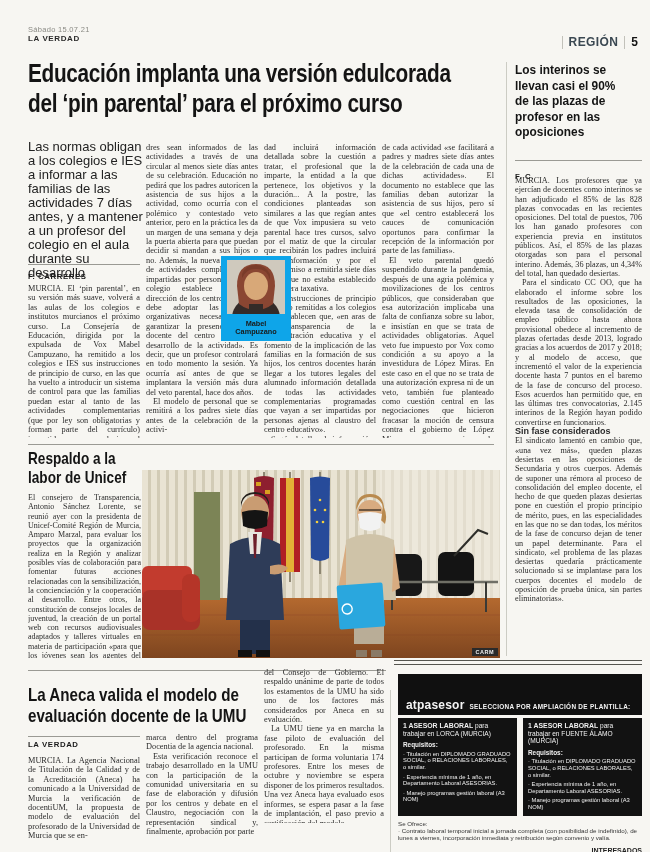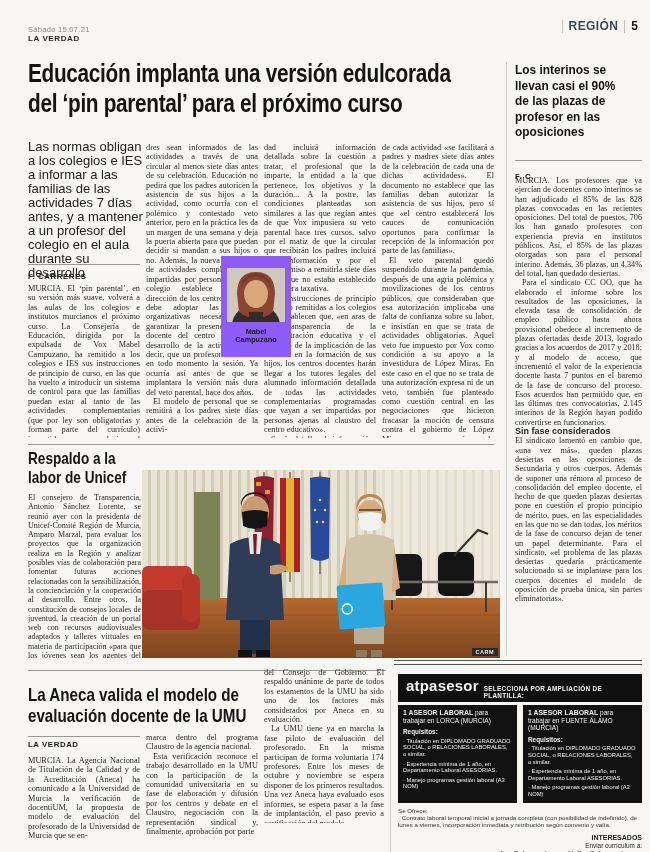--- a/index.html
+++ b/index.html
@@ -28,30 +28,30 @@
   .vrule{border-left:1px solid #ccccc4;}
   
   .col{font-family:"Liberation Serif",serif;font-size:8.3px;line-height:9.4px;
        color:#2c2c2c;text-align:justify;overflow:hidden;}
   .col p{margin:0;}
   .col p + p{text-indent:7px;}
   .col-side{font-size:8.2px;line-height:9.3px;}
   .subhead{font-family:"Liberation Sans",sans-serif;font-size:9px;font-weight:bold;
            margin:4px 0 2px 0;text-indent:0 !important;}
   
-  .portrait{background:#8b5cf6;text-align:center;padding:12px 3px;}
+  .portrait{background:#0ea5e9;text-align:center;padding:4px 3px;}
   .portrait-caption{font-size:7.3px;line-height:8.4px;font-weight:bold;margin-top:2px;color:#1a1a1a;}
   
   .photo-credit{position:absolute;right:2px;bottom:2px;background:#2a2a2a;color:#eee;
     font-size:5.5px;font-weight:bold;letter-spacing:.5px;padding:1px 4px;}
   
   .ad{font-family:"Liberation Sans",sans-serif;}
   .ad-header{background:#101010;color:#f4f4f4;display:flex;align-items:baseline;gap:5px;
              padding:3px 6px 3px 8px;}
-  .ad-brand{font-size:15px;font-weight:bold;letter-spacing:.2px;}
+  .ad-brand{font-size:12px;font-weight:bold;letter-spacing:.2px;margin-top:21px;}
   .ad-header-text{font-size:6.4px;font-weight:bold;letter-spacing:.3px;}
   .ad-panels{display:flex;gap:6px;margin-top:3px;}
   .ad-panel{background:#121212;color:#f0f0f0;width:119px;padding:4px 5px 5px 5px;box-sizing:border-box;}
   .ad-title{font-size:6.6px;line-height:7.6px;}
   .ad-title b{font-size:6.9px;}
   .ad-req-label{font-size:6.4px;font-weight:bold;margin-top:4px;}
   .ad-req{font-size:5.8px;line-height:6.8px;margin-top:2.5px;}
   .ad-req::before{content:"· ";}
   .ad-offer-label{font-size:6.2px;margin-top:4px;color:#333;}
   .ad-offer{font-size:6.2px;line-height:7.4px;color:#333;}
@@ -61,21 +61,21 @@
   .ad-send{font-size:6.4px;margin-top:1px;}
   .ad-emails{font-size:6.6px;font-weight:bold;margin-top:1px;}
 </style>
 </head>
 <body>
 
 <div class="page">
 
   <div class="abs date" style="left:28px;top:25px;">Sábado 15.07.21</div>
   <div class="abs masthead" style="left:28px;top:34px;">LA VERDAD</div>
-  <div class="abs section-group" style="right:12px;top:19px;">
+  <div class="abs section-group" style="right:12px;top:35px;">
     <div class="tickbar"></div>
     <div class="section-label">REGIÓN</div>
     <div class="tickbar"></div>
     <div class="page-num">5</div>
   </div>
 
   <div class="abs hl hl-main" style="left:28px;top:58px;">
     <div>Educación implanta una versión edulcorada</div>
     <div>del ‘pin parental’ para el próximo curso</div>
   </div>
@@ -243,21 +243,21 @@
   <div class="abs hl hl-aneca" style="left:28px;top:684px;">
     <div>La Aneca valida el modelo de</div>
     <div>evaluación docente de la UMU</div>
   </div>
   <div class="abs hrule" style="left:28px;top:736px;width:112px;"></div>
   <div class="abs byline" style="left:28px;top:740px;">LA VERDAD</div>
   <div class="abs col" style="left:28px;top:756px;width:112px;height:96px;">
     <p>MURCIA. La Agencia Nacional de Titulación de la Calidad y de la Acreditación (Aneca) ha comunicado a la Universidad de Murcia la verificación de docentiUM, la propuesta de modelo de evaluación del profesorado de la Universidad de Murcia que se en-</p>
   </div>
   <div class="abs col" style="left:146px;top:733px;width:112px;height:119px;">
-    <p>marca dentro del programa Claustro de la agencia nacional.</p>
+    <p>marca dentro del programa Docentia de la agencia nacional.</p>
     <p>Esta verificación reconoce el trabajo desarrollado en la UMU con la participación de la comunidad universitaria en su fase de elaboración y difusión por los centros y debate en el Claustro, negociación con la representación sindical y, finalmente, aprobación por parte</p>
   </div>
   <div class="abs col" style="left:264px;top:668px;width:120px;height:155px;">
     <p>del Consejo de Gobierno. El respaldo unánime de parte de todos los estamentos de la UMU ha sido uno de los factores más considerados por Aneca en su evaluación.</p>
     <p>La UMU tiene ya en marcha la fase piloto de evaluación del profesorado. En la misma participan de forma voluntaria 174 profesores. Entre los meses de octubre y noviembre se espera disponer de los primeros resultados. Una vez Aneca haya evaluado esos informes, se espera pasar a la fase de implantación, el paso previo a certificación del modelo.</p>
   </div>
 
   <div class="abs ad" style="left:398px;top:674px;width:244px;">
     <div class="ad-header">
       <span class="ad-brand">atpasesor</span>

